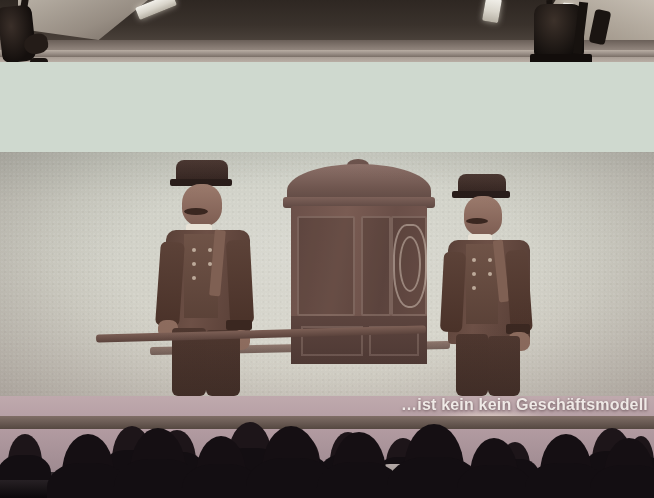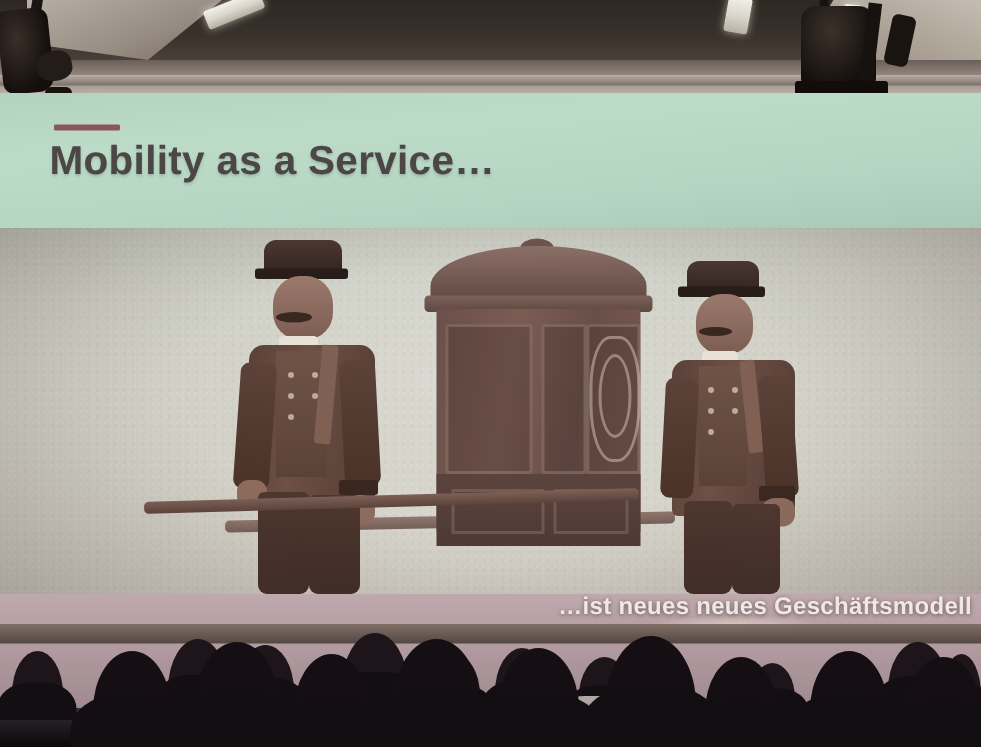--- a/index.html
+++ b/index.html
@@ -414,24 +414,20 @@
   <div class="light light-l-knob"></div>
 
   <div class="light light-r-yoke"></div>
   <div class="light light-r-body"></div>
   <div class="light light-r-base"></div>
   <div class="light light-r-arm"></div>
   <div class="light light-r-arm2"></div>
 
   <div class="screen">
 
-    <div class="slide-header">
-      <div class="accent-rule"></div>
-      <div class="slide-title">Mobility as a Service…</div>
-    </div>
 
     <div class="slide-photo">
       <div class="photo-noise"></div>
 
       <div class="pole pole-back"></div>
 
       <div class="sedan">
         <div class="sedan-roof-finial"></div>
         <div class="sedan-roof"></div>
         <div class="sedan-cornice"></div>
@@ -492,21 +488,21 @@
       </div>
 
       <div class="pole pole-front"></div>
       <div class="photo-vignette"></div>
     </div>
   </div>
 
   <div class="wall-lower"></div>
   <div class="wall-glow"></div>
   <div class="wall-lower-rail"></div>
-  <div class="caption">…ist neues neues Geschäftsmodell</div>
+  <div class="caption">…ist kein kein Geschäftsmodell</div>
 
   <div class="audience">
     <div class="audience-floor"></div>
     <div id="heads-back">
         <div class="silh row-back" style="left: 8px; width: 34px; height: 46px; bottom: 18px;"></div>
         <div class="shoulder" style="left: -2px; width: 53px; height: 25px; bottom: 18px;"></div>
         <div class="silh row-back" style="left: 112px; width: 40px; height: 54px; bottom: 18px;"></div>
         <div class="shoulder" style="left: 101px; width: 62px; height: 30px; bottom: 18px;"></div>
         <div class="silh row-back" style="left: 158px; width: 38px; height: 50px; bottom: 18px;"></div>
         <div class="shoulder" style="left: 147px; width: 59px; height: 28px; bottom: 18px;"></div>

